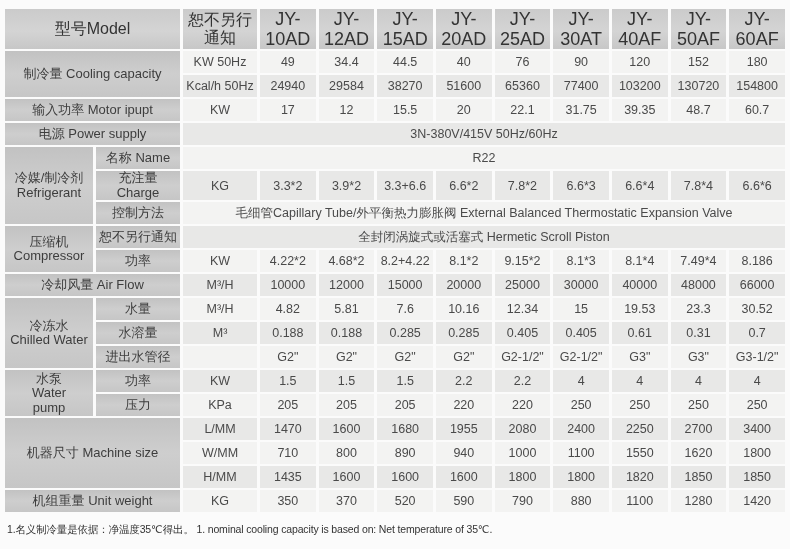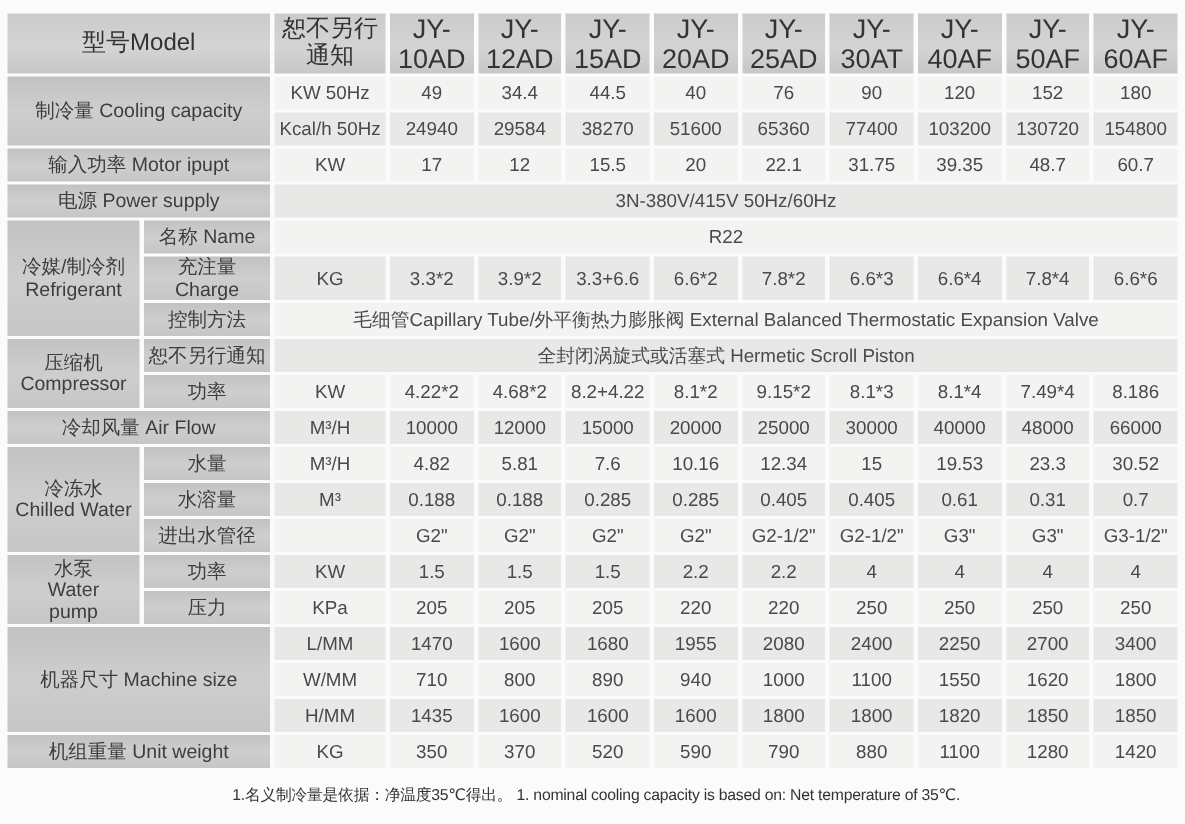--- a/index.html
+++ b/index.html
@@ -40,21 +40,20 @@
   .dcell{
     color:#4a4a4a;
     font-size:12.5px;
   }
   tr.light .dcell{background:#f3f3f2;}
   tr.dark  .dcell{background:#e8e8e7;}
   .narrow{display:inline-block;max-width:52px;}
   .footnotes{
     padding:9px 0 0 5px;
     white-space:nowrap;
-    text-align:center;
   }
   .footnote{
     font-size:10.5px;
     letter-spacing:-0.15px;
     color:#333333;
     margin-bottom:9px;
   }
 </style>
 </head>
 <body>

